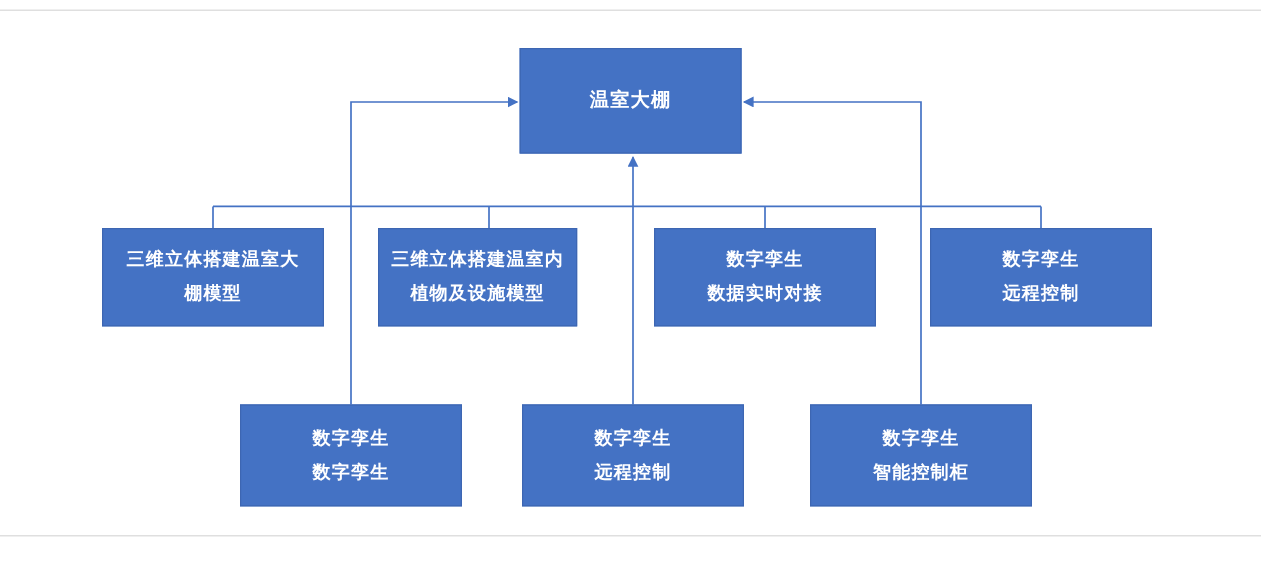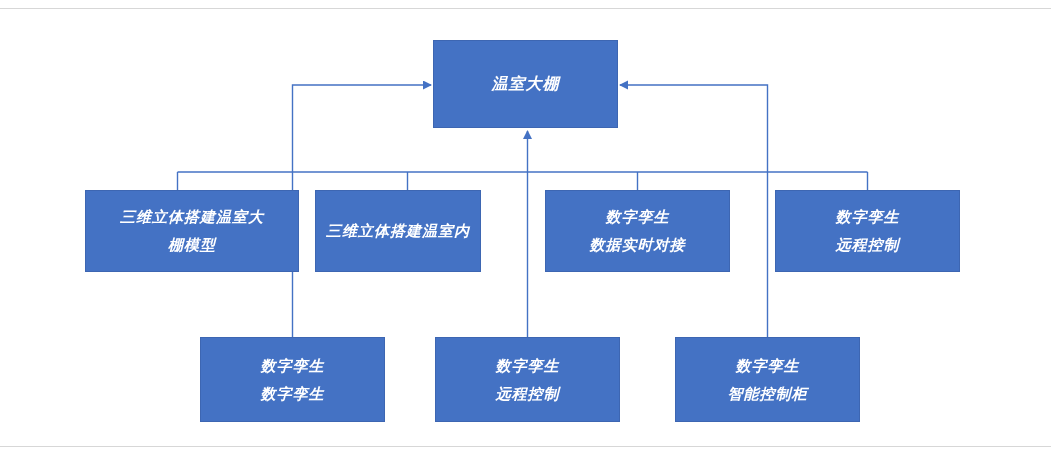--- a/index.html
+++ b/index.html
@@ -4,21 +4,20 @@
 <style>
   html, body { margin:0; padding:0; background:#ffffff; }
   body { font-family:"Liberation Sans","DejaVu Sans",sans-serif; }
 
   .canvas {
     position:relative;
     width:1051px;
     height:473px;
     background:#ffffff;
     overflow:hidden;
-    font-style:italic;
   }
 
   .slide-edge {
     position:absolute;
     left:0;
     width:100%;
     height:1px;
     background:var(--slide-edge,#d7d7d7);
   }
   .slide-edge.top { top:8px; }
@@ -40,21 +39,21 @@
     justify-content:center;
     text-align:center;
     font-weight:700;
     font-size:15px;
     line-height:1.85;
     letter-spacing:1px;
   }
   .node span { white-space:nowrap; }
 
   .n-root { left:433px; top:40px;  width:185px; height:88px; font-size:16px; }
-  .n-mid1 { left:85px;  top:190px; width:214px; height:82px; }
+  .n-mid1 { left:85px;  top:190px; width:185px; height:82px; }
   .n-mid2 { left:315px; top:190px; width:166px; height:82px; }
   .n-mid3 { left:545px; top:190px; width:185px; height:82px; }
   .n-mid4 { left:775px; top:190px; width:185px; height:82px; }
   .n-bot1 { left:200px; top:337px; width:185px; height:85px; }
   .n-bot2 { left:435px; top:337px; width:185px; height:85px; }
   .n-bot3 { left:675px; top:337px; width:185px; height:85px; }
 </style>
 </head>
 <body>
 
@@ -85,20 +84,21 @@
     <span>温室大棚</span>
   </div>
 
   <div class="node n-mid1">
     <span>三维立体搭建温室大</span>
     <span>棚模型</span>
   </div>
 
   <div class="node n-mid2">
     <span>三维立体搭建温室内</span>
+    <span>植物及设施模型</span>
   </div>
 
   <div class="node n-mid3">
     <span>数字孪生</span>
     <span>数据实时对接</span>
   </div>
 
   <div class="node n-mid4">
     <span>数字孪生</span>
     <span>远程控制</span>

